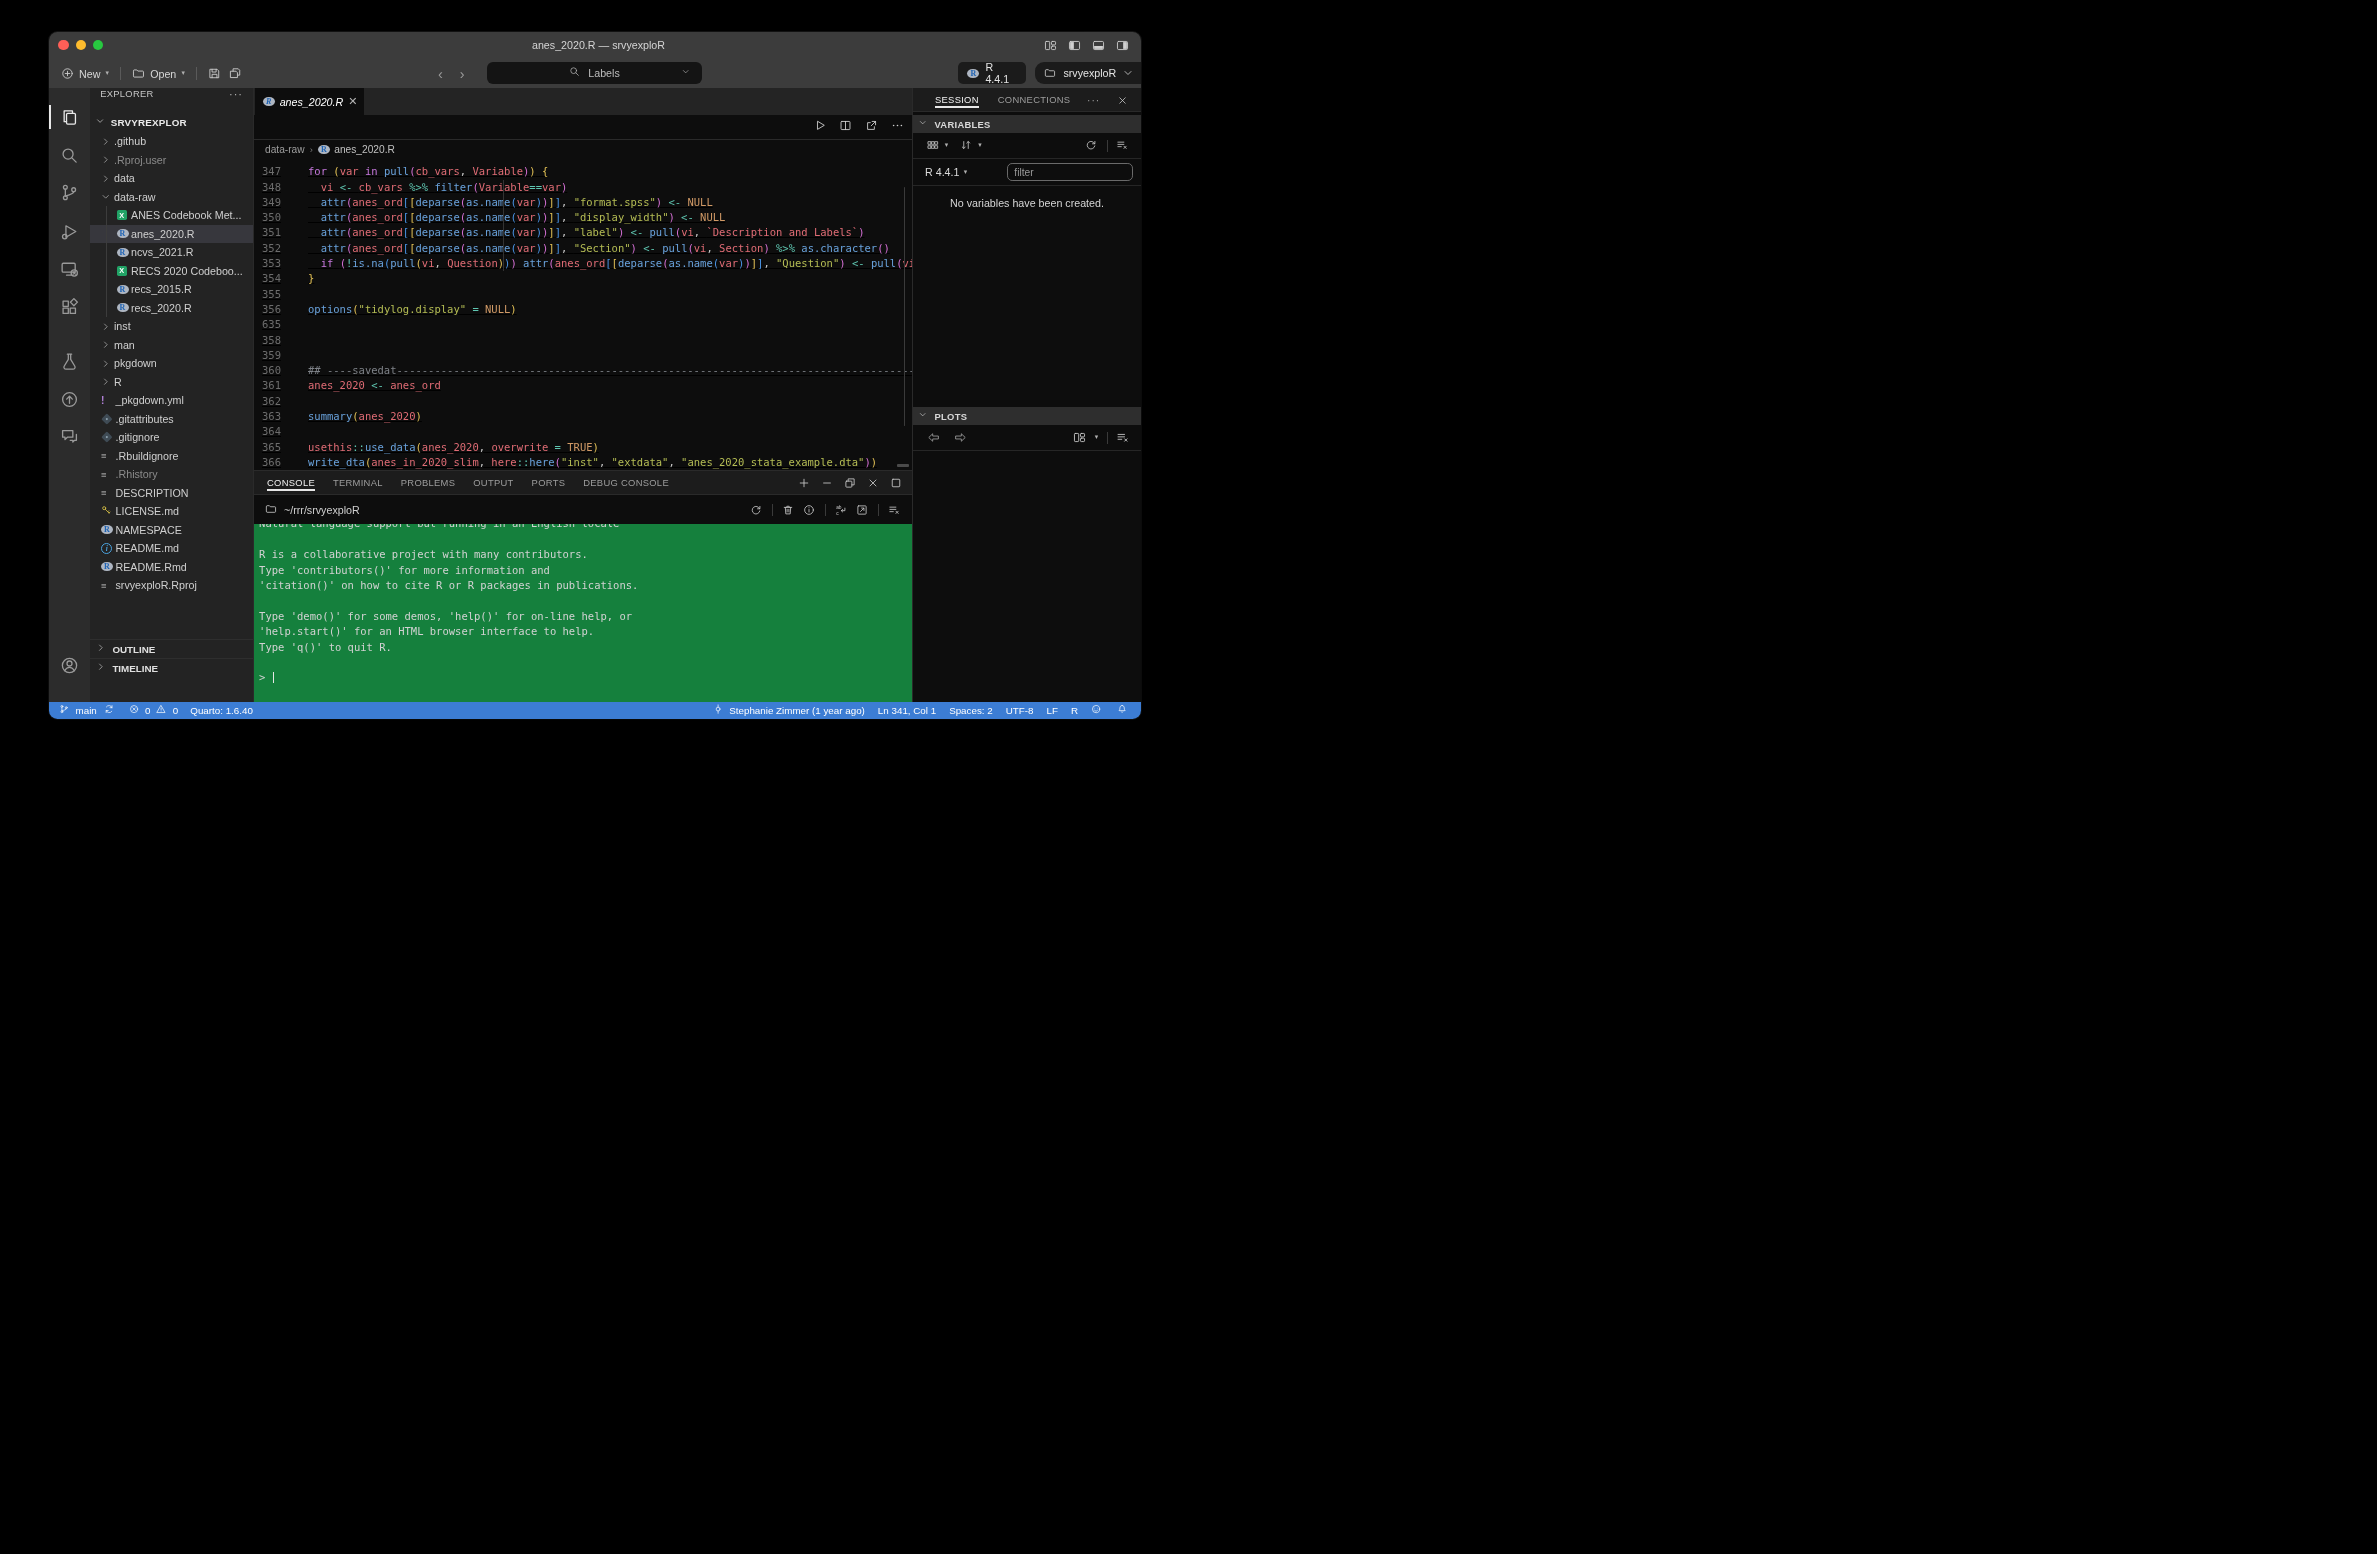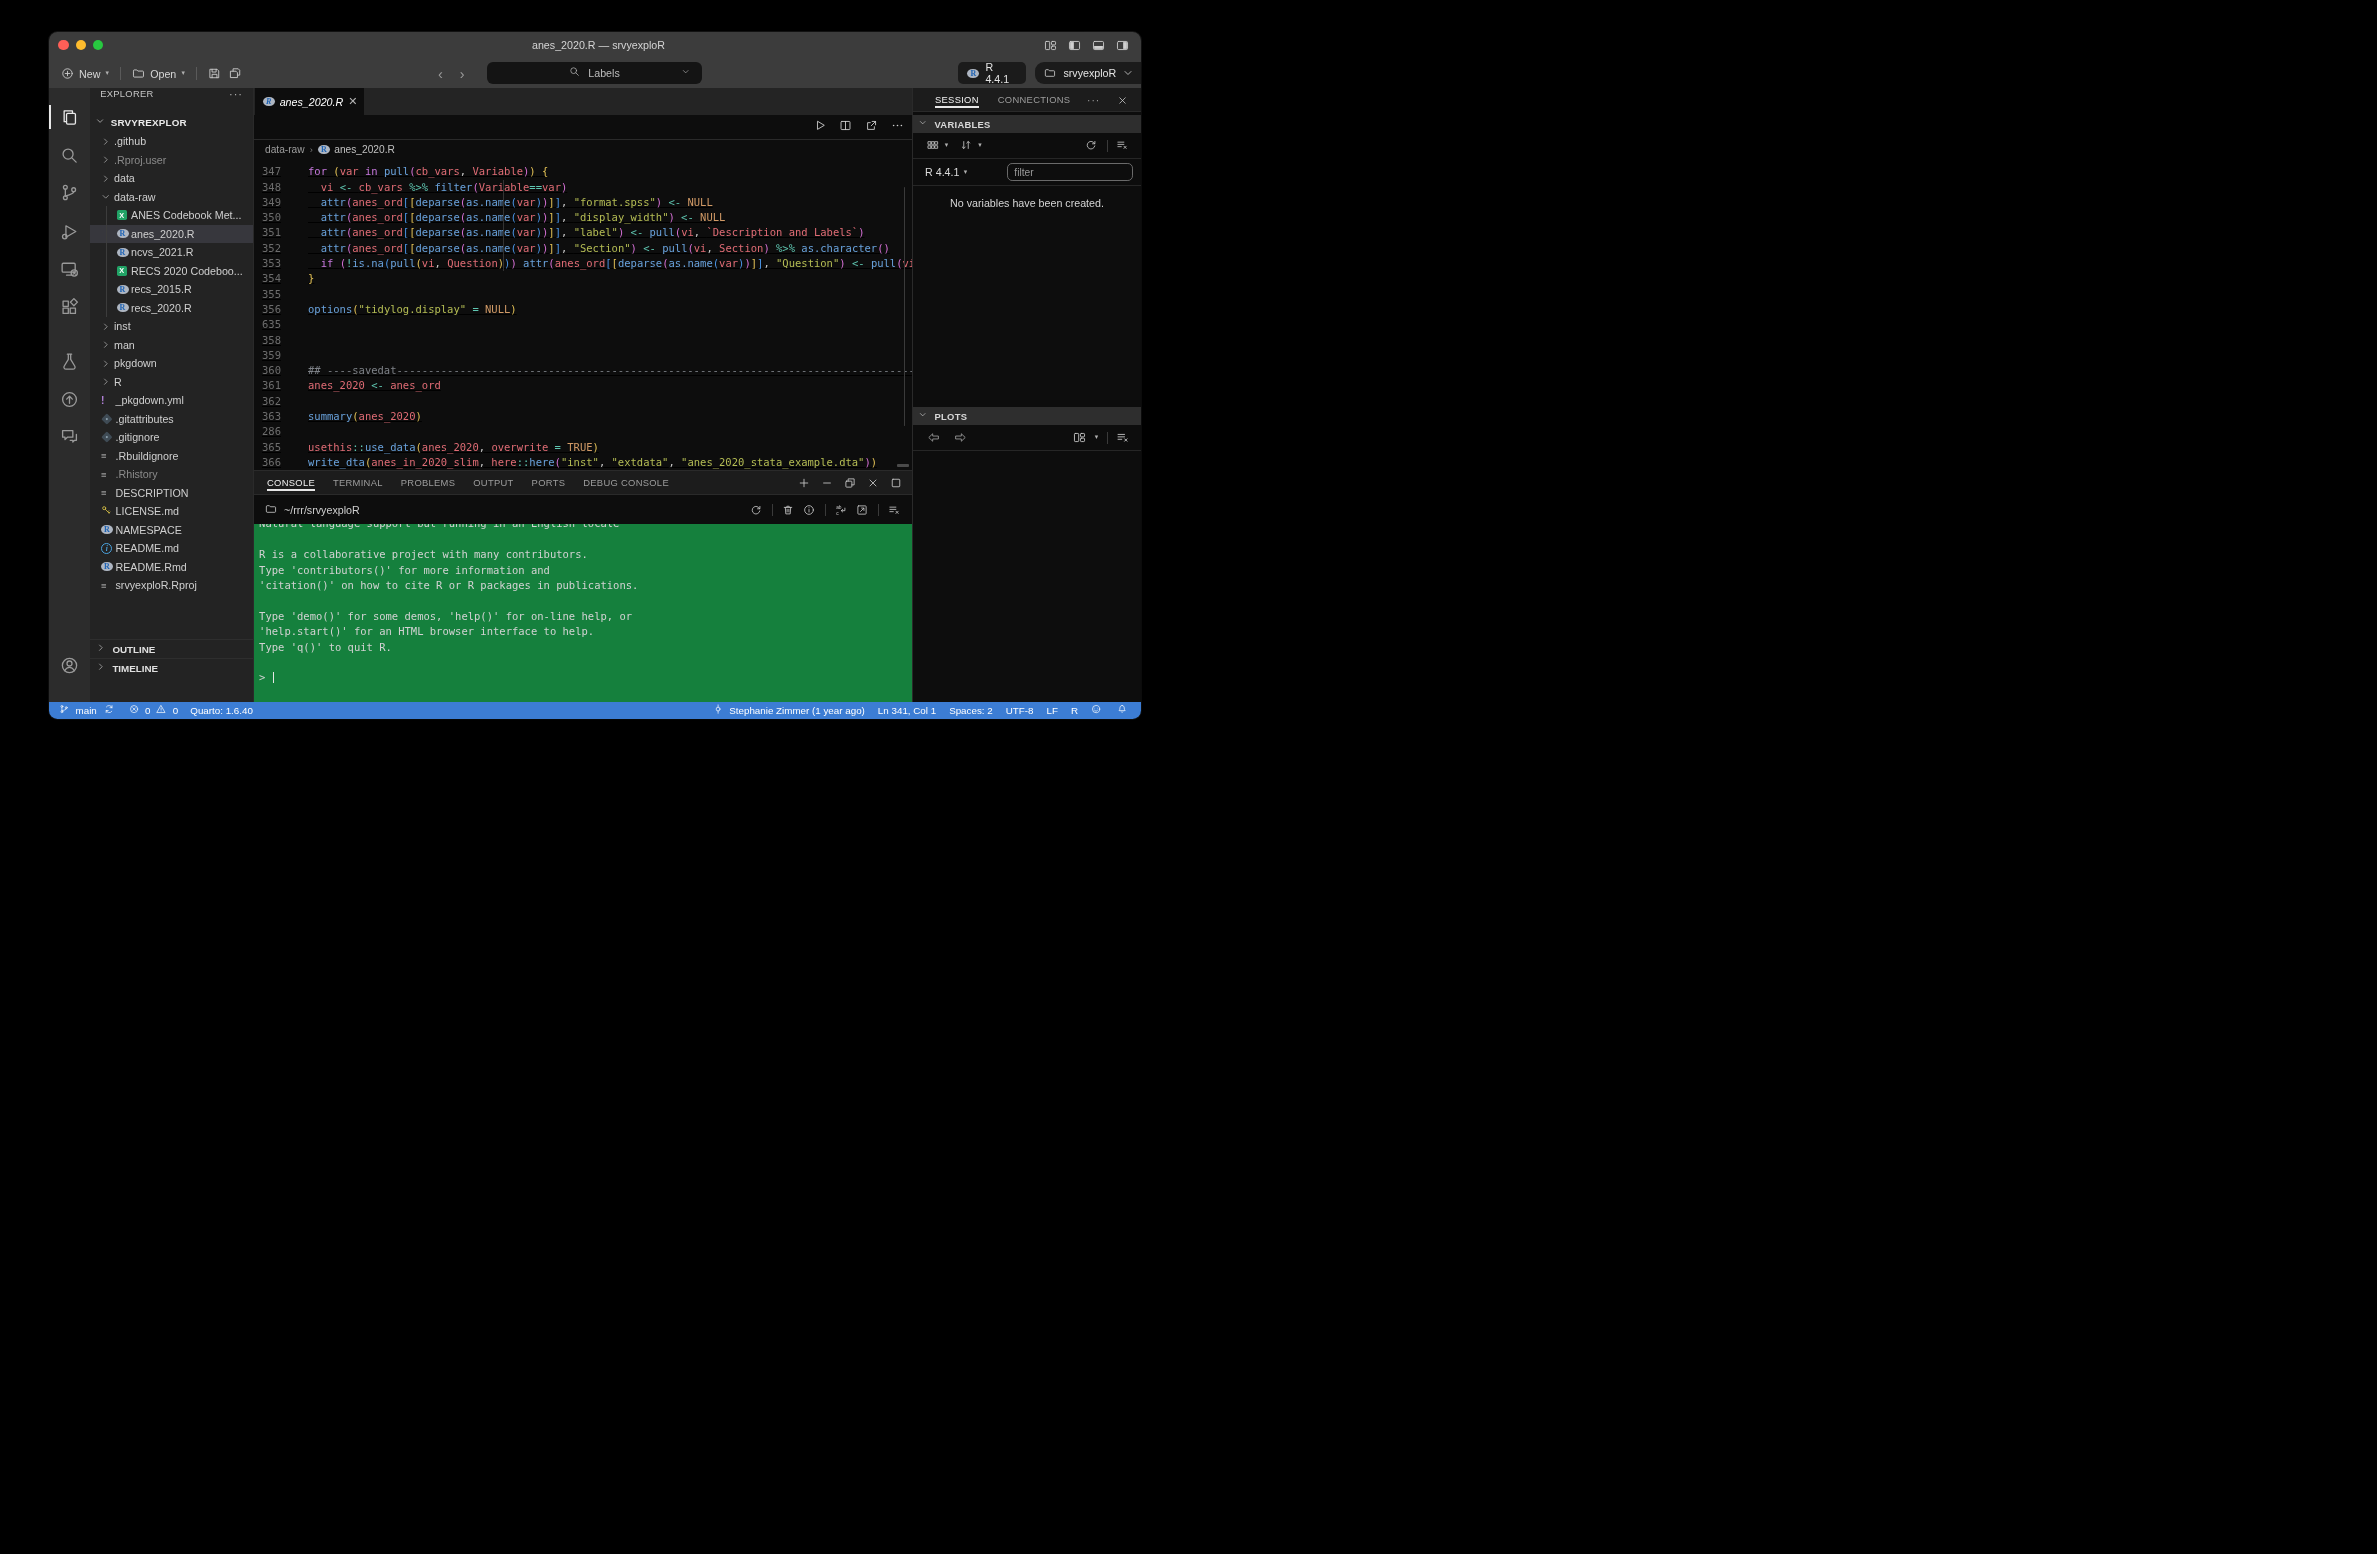--- a/index.html
+++ b/index.html
@@ -616,21 +616,21 @@
             <div class="code-line"><span class="gutter">354</span><span class="ltext"><span class="tk-b1">}</span></span></div>
             <div class="code-line"><span class="gutter">355</span><span class="ltext"></span></div>
             <div class="code-line"><span class="gutter">356</span><span class="ltext"><span class="tk-fn">options</span><span class="tk-b1">(</span><span class="tk-st">"tidylog.display"</span><span class="tk-op"> = </span><span class="tk-cn">NULL</span><span class="tk-b1">)</span></span></div>
             <div class="code-line"><span class="gutter">635</span><span class="ltext"></span></div>
             <div class="code-line"><span class="gutter">358</span><span class="ltext"></span></div>
             <div class="code-line"><span class="gutter">359</span><span class="ltext"></span></div>
             <div class="code-line"><span class="gutter">360</span><span class="ltext"><span class="tk-cm">## ----savedat----------------------------------------------------------------------------------------------------</span></span></div>
             <div class="code-line"><span class="gutter">361</span><span class="ltext"><span class="tk-vr">anes_2020</span><span class="tk-op"> &lt;- </span><span class="tk-vr">anes_ord</span></span></div>
             <div class="code-line"><span class="gutter">362</span><span class="ltext"></span></div>
             <div class="code-line"><span class="gutter">363</span><span class="ltext"><span class="tk-fn">summary</span><span class="tk-b1">(</span><span class="tk-vr">anes_2020</span><span class="tk-b1">)</span></span></div>
-            <div class="code-line"><span class="gutter">286</span><span class="ltext"></span></div>
+            <div class="code-line"><span class="gutter">364</span><span class="ltext"></span></div>
             <div class="code-line"><span class="gutter">365</span><span class="ltext"><span class="tk-vr">usethis</span><span class="tk-op">::</span><span class="tk-fn">use_data</span><span class="tk-b1">(</span><span class="tk-vr">anes_2020</span><span class="tk-tx">, </span><span class="tk-vr">overwrite</span><span class="tk-op"> = </span><span class="tk-cn">TRUE</span><span class="tk-b1">)</span></span></div>
             <div class="code-line"><span class="gutter">366</span><span class="ltext"><span class="tk-fn">write_dta</span><span class="tk-b1">(</span><span class="tk-vr">anes_in_2020_slim</span><span class="tk-tx">, </span><span class="tk-vr">here</span><span class="tk-op">::</span><span class="tk-fn">here</span><span class="tk-b2">(</span><span class="tk-st">"inst"</span><span class="tk-tx">, </span><span class="tk-st">"extdata"</span><span class="tk-tx">, </span><span class="tk-st">"anes_2020_stata_example.dta"</span><span class="tk-b2">)</span><span class="tk-b1">)</span></span></div>
           </div>
         <div class="code-guide"></div>
       </div>
       <div class="ed-scroll"></div>
       <div class="ed-hscroll"></div>
 
       <div class="panel">
         <div class="panel-tabs" id="panel-tabs">

